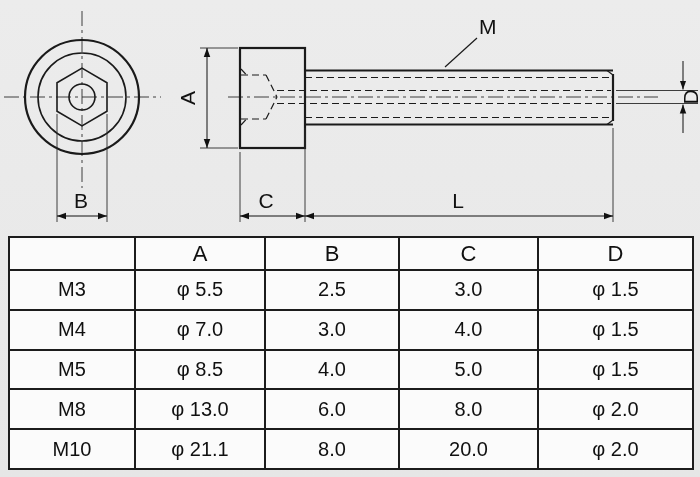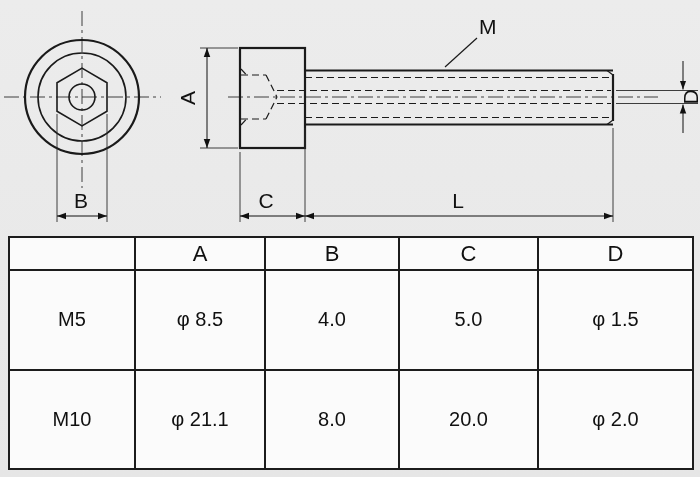--- a/index.html
+++ b/index.html
@@ -122,25 +122,46 @@
       <tr>
         <th></th>
         <th>A</th>
         <th>B</th>
         <th>C</th>
         <th>D</th>
       </tr>
     </thead>
     <tbody>
       <tr>
+        <th>M3</th>
+        <td>φ 5.5</td>
+        <td>2.5</td>
+        <td>3.0</td>
+        <td>φ 1.5</td>
+      </tr>
+      <tr>
+        <th>M4</th>
+        <td>φ 7.0</td>
+        <td>3.0</td>
+        <td>4.0</td>
+        <td>φ 1.5</td>
+      </tr>
+      <tr>
         <th>M5</th>
         <td>φ 8.5</td>
         <td>4.0</td>
         <td>5.0</td>
         <td>φ 1.5</td>
+      </tr>
+      <tr>
+        <th>M8</th>
+        <td>φ 13.0</td>
+        <td>6.0</td>
+        <td>8.0</td>
+        <td>φ 2.0</td>
       </tr>
       <tr>
         <th>M10</th>
         <td>φ 21.1</td>
         <td>8.0</td>
         <td>20.0</td>
         <td>φ 2.0</td>
       </tr>
     </tbody>
   </table>

